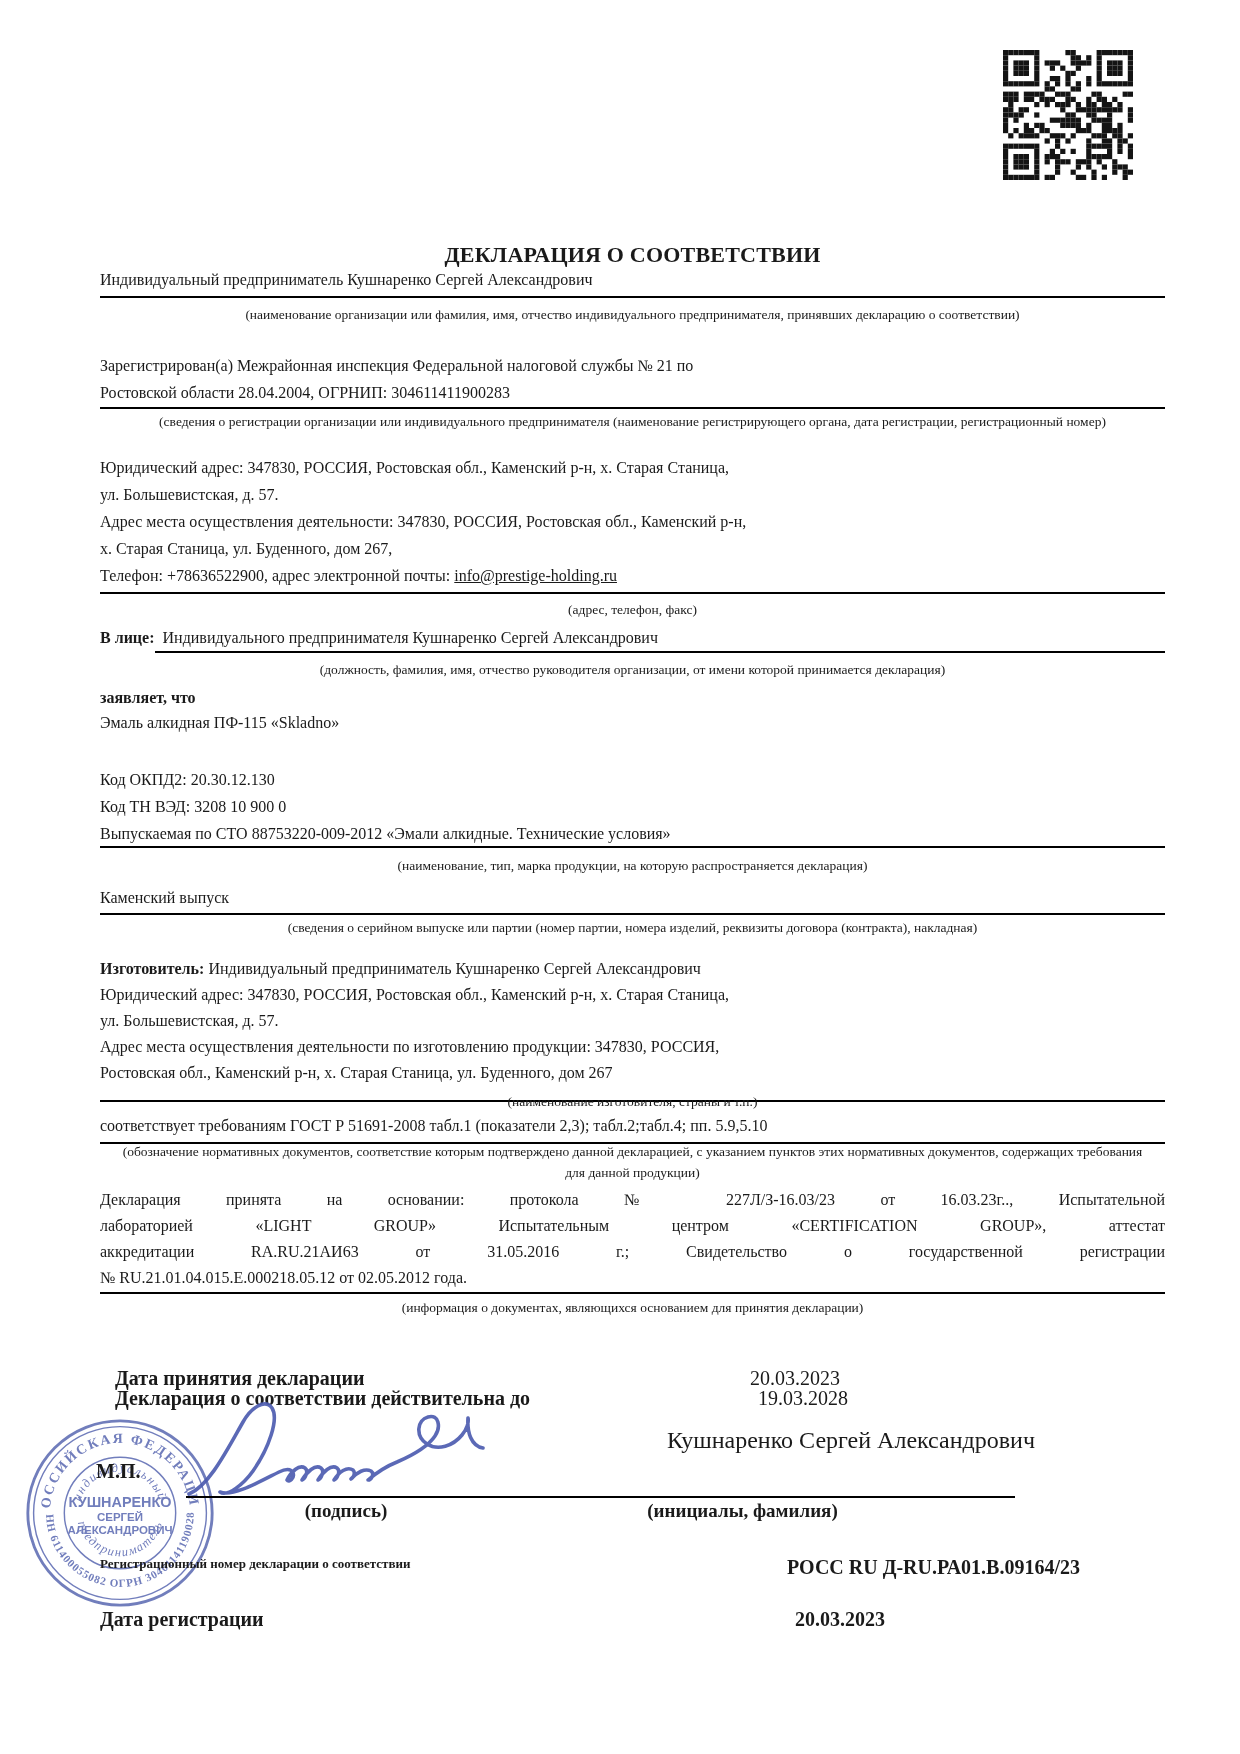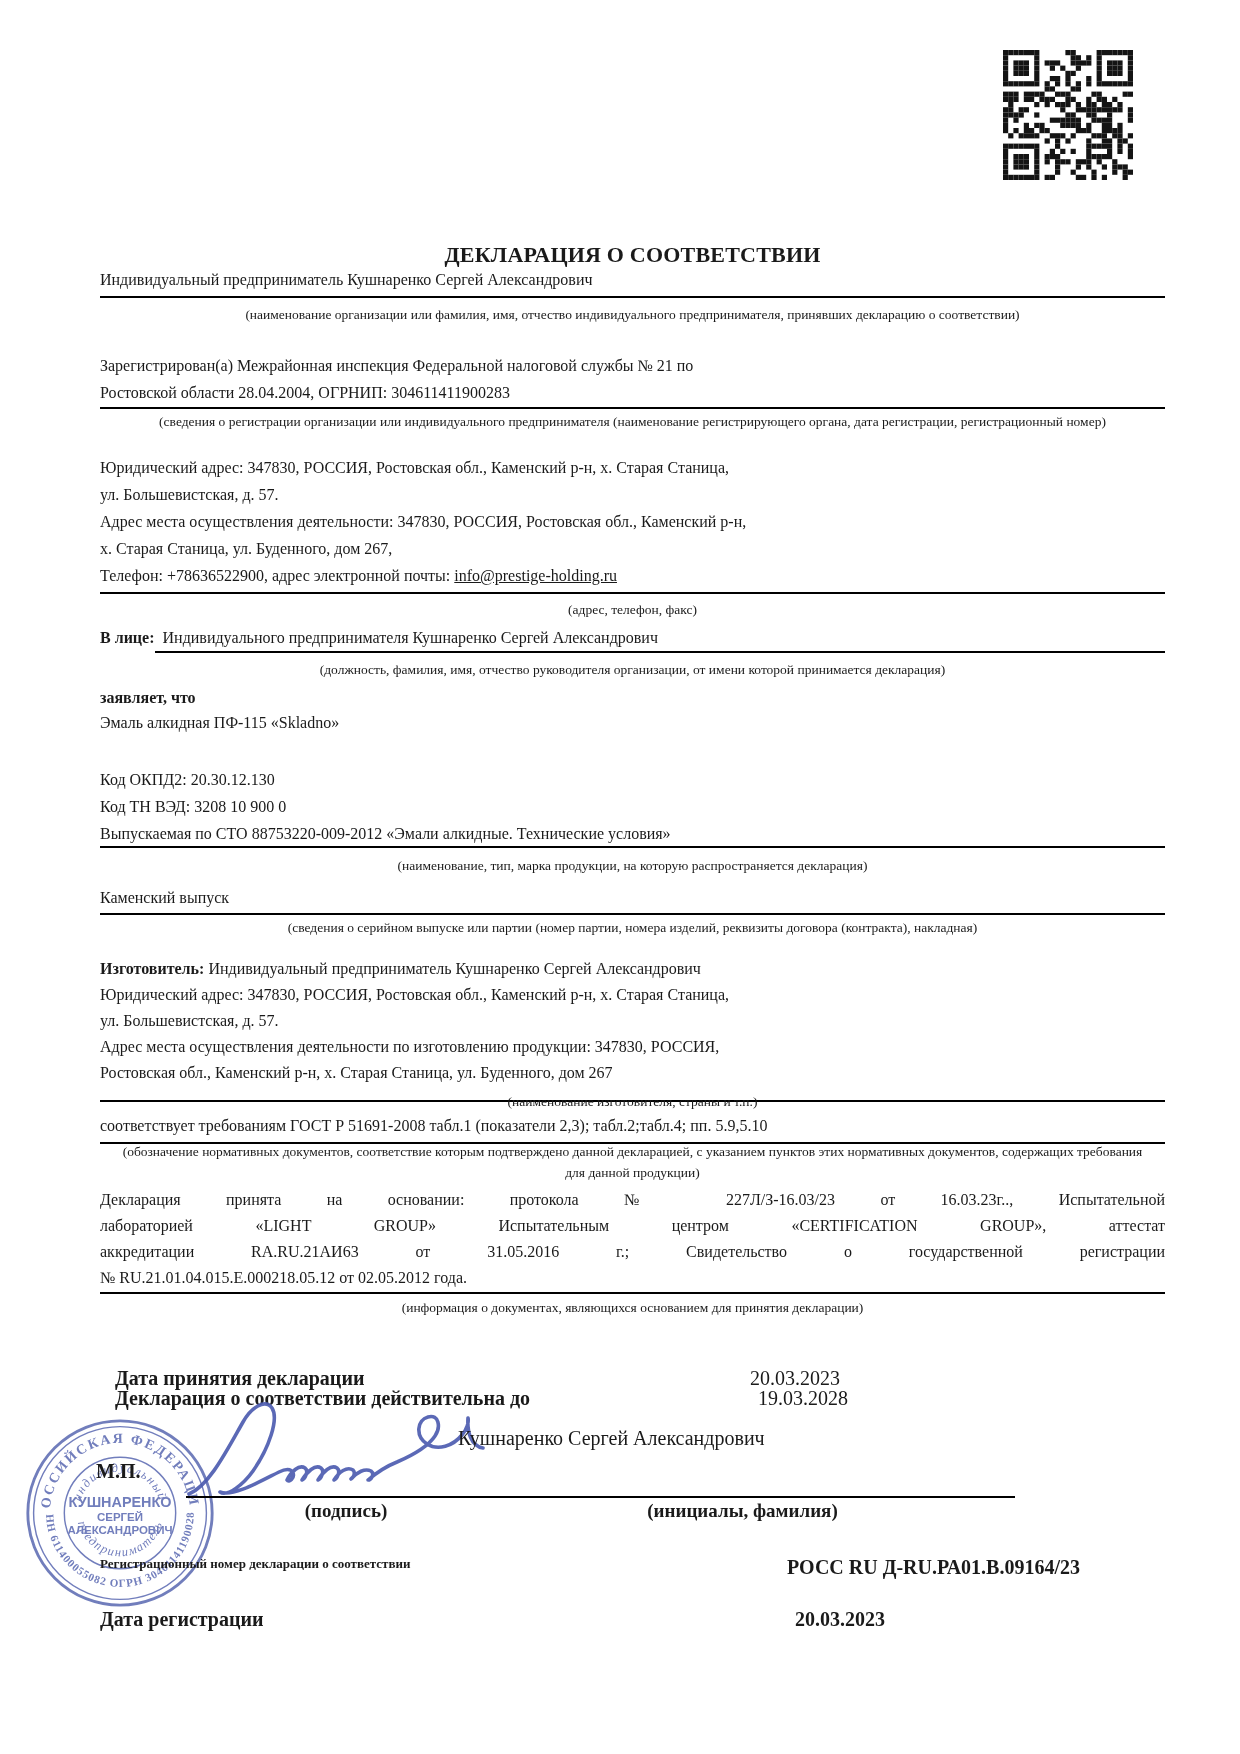--- a/index.html
+++ b/index.html
@@ -454,21 +454,21 @@
   </svg>
 
   <div class="mp" style="left:96px;top:1460px;">М.П.</div>
 
   <svg class="sig-svg" style="left:175px;top:1388px;" width="340" height="125" viewBox="0 0 340 125">
     <path d="M 14,106 C 34,98 52,62 68,34 C 76,20 90,10 97,20 C 104,31 94,60 78,83 C 68,97 52,109 45,104 C 58,109 84,94 104,84 C 110,81 116,80 118,85 C 120,90 114,95 112,92 C 116,84 124,76 130,80 C 134,83 130,91 127,92 C 132,84 140,76 146,80 C 150,83 146,91 143,92 C 148,84 156,76 162,80 C 166,83 162,91 159,92 C 164,84 172,78 178,82 C 181,85 178,90 176,91 C 182,84 190,80 196,83 C 200,86 196,92 193,92 C 200,86 212,78 222,74 C 236,68 252,60 260,48 C 266,39 264,26 253,29 C 242,32 240,48 252,56 C 263,63 278,58 287,47 C 292,41 294,34 293,30 C 292,44 296,58 308,60" fill="none" stroke="#4d5cb0" stroke-width="3.6" stroke-linecap="round" stroke-linejoin="round" opacity="0.92"></path>
   </svg>
   <div class="thinline" style="left:186px;top:1496px;width:320px;"></div>
   <div class="biglabel" style="position:absolute;left:186px;top:1500px;width:320px;">(подпись)</div>
 
-  <div style="position:absolute;left:458px;top:1427px;width:545px;text-align:left;font-size:20px;">Кушнаренко Сергей Александрович</div>
+  <div style="position:absolute;left:490px;top:1427px;width:545px;text-align:right;font-size:24px;">Кушнаренко Сергей Александрович</div>
   <div class="thinline" style="left:470px;top:1496px;width:545px;"></div>
   <div class="biglabel" style="position:absolute;left:470px;top:1500px;width:545px;">(инициалы, фамилия)</div>
 
   <div style="position:absolute;left:100px;top:1556px;font-size:13px;font-weight:bold;">Регистрационный номер декларации о соответствии</div>
   <div style="position:absolute;left:787px;top:1556px;font-size:20px;font-weight:bold;">РОСС RU Д-RU.РА01.В.09164/23</div>
   <div style="position:absolute;left:100px;top:1608px;font-size:20px;font-weight:bold;">Дата регистрации</div>
   <div style="position:absolute;left:795px;top:1608px;font-size:20px;font-weight:bold;">20.03.2023</div>
 
 </div>
 

